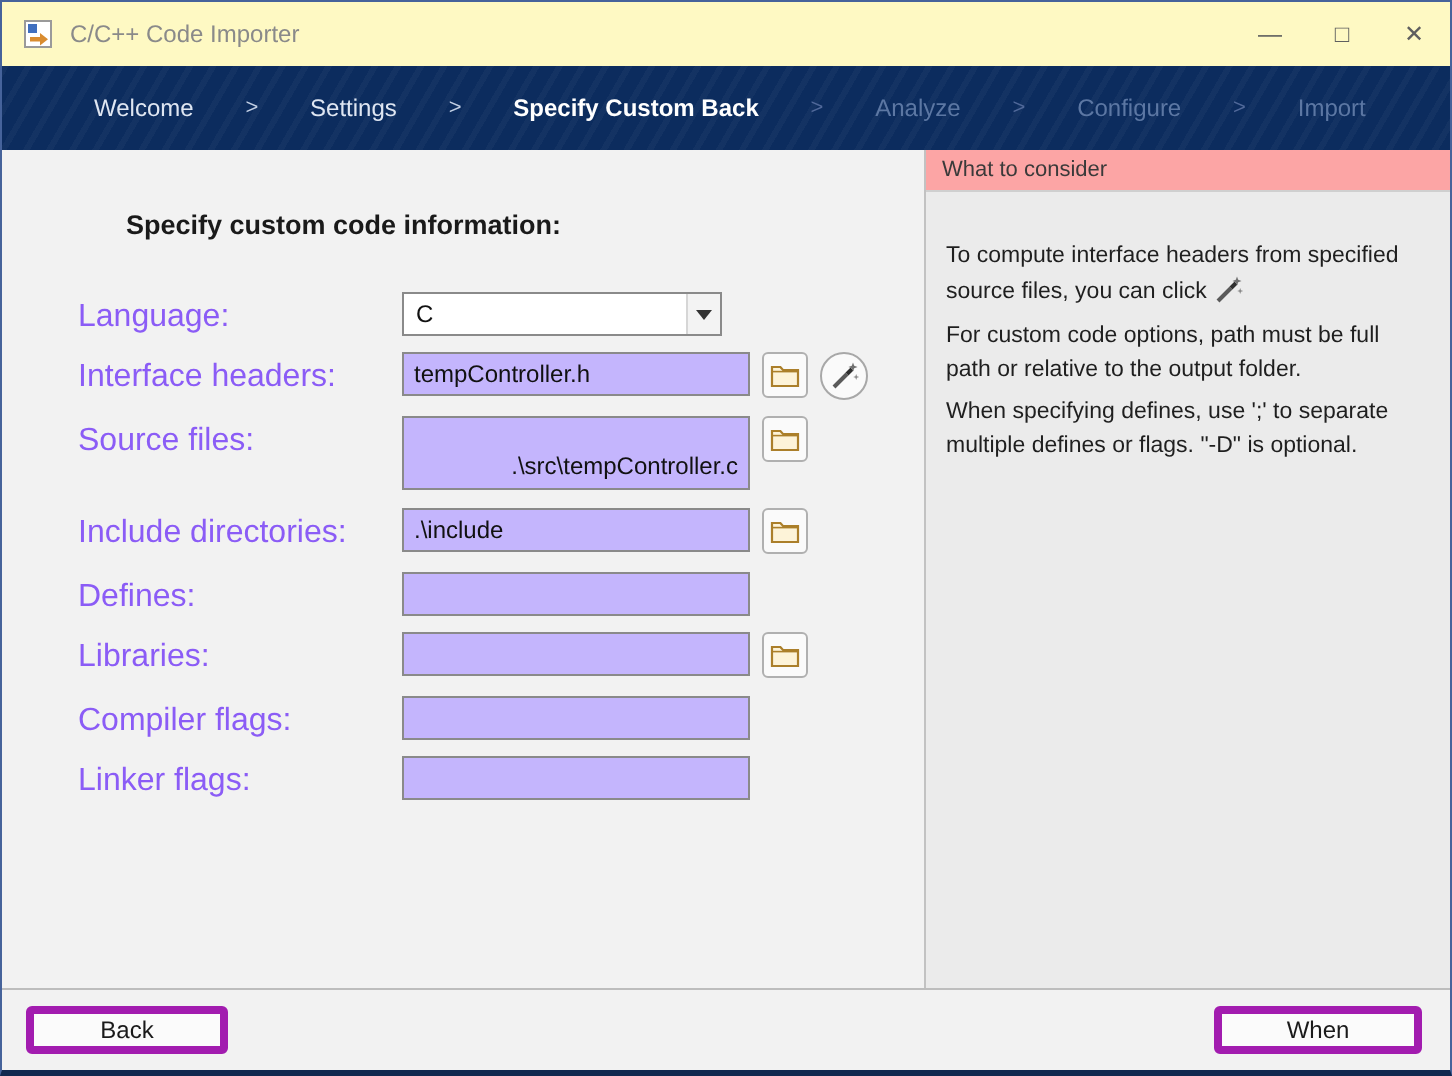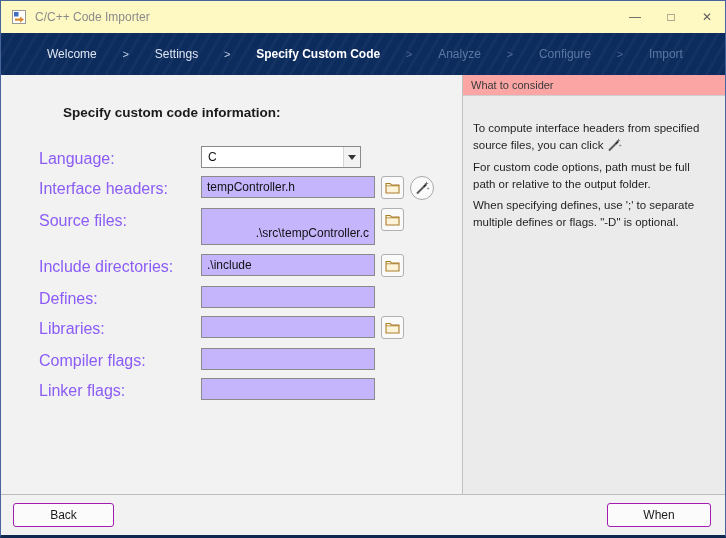--- a/index.html
+++ b/index.html
@@ -60,21 +60,21 @@
   .sb-header { flex: 0 0 21px; background: #fca5a5; border-bottom: 1px solid #cfcfcf;
                font-size: 11px; color: #3a3a3a; display: flex; align-items: center; padding-left: 8px; }
   .sb-body { padding: 24px 12px 0 10px; font-size: 11.5px; color: #1f1f1f; line-height: 1.5; }
   .sb-body p { margin: 0 0 4px 0; }
   .inline-wand { vertical-align: -4px; margin-left: 3px; }
 
   
   .footer-divider { flex: 0 0 1px; background: #bdbdbd; }
   .footer { flex: 0 0 40px; background: #f2f2f2; display: flex; align-items: center; padding: 0 14px 0 12px; }
   .btn { width: 101px; height: 24px; font-size: 12px; color: #1a1a1a; background: #fbfbfb;
-         border: 1px solid #a21caf; border-radius: 3px; font-family: "Liberation Sans", sans-serif; cursor: default; }
+         border: 4px solid #a21caf; border-radius: 3px; font-family: "Liberation Sans", sans-serif; cursor: default; }
   .btn.next { margin-left: auto; width: 104px; }
 </style>
 </head>
 <body>
 
 <div class="window">
 
   <div class="titlebar">
     <svg width="16" height="16" viewBox="0 0 16 16">
       <rect x="1.5" y="1.5" width="13" height="13" fill="#ffffff" stroke="#9a9a9a"></rect>
@@ -87,21 +87,21 @@
       <span class="tb-btn">□</span>
       <span class="tb-btn">✕</span>
     </div>
   </div>
 
   <div class="navbar">
     <span class="step done">Welcome</span>
     <span class="sep">&gt;</span>
     <span class="step done">Settings</span>
     <span class="sep">&gt;</span>
-    <span class="step active">Specify Custom Code</span>
+    <span class="step active">Specify Custom Back</span>
     <span class="sep future">&gt;</span>
     <span class="step future">Analyze</span>
     <span class="sep future">&gt;</span>
     <span class="step future">Configure</span>
     <span class="sep future">&gt;</span>
     <span class="step future">Import</span>
   </div>
 
   <div class="body">
 

